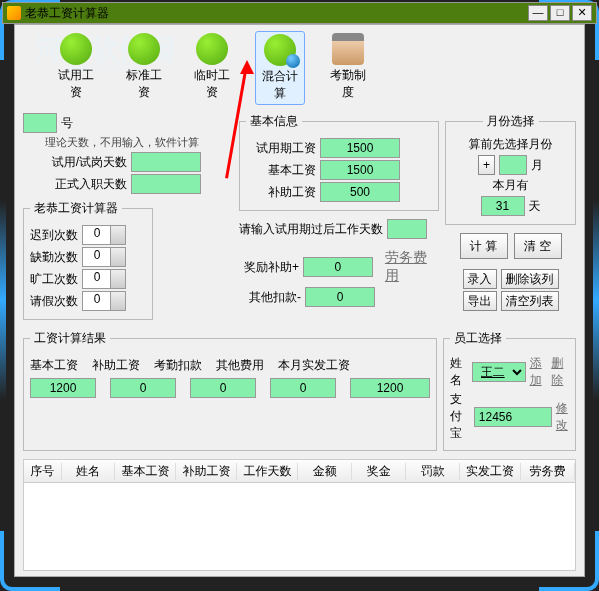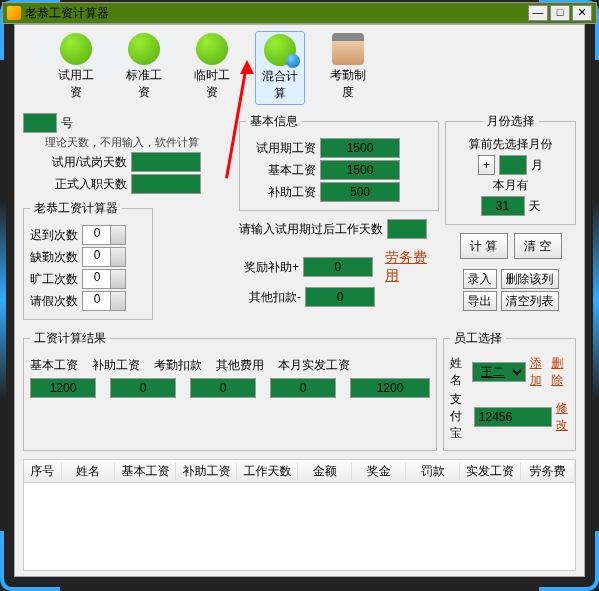--- a/index.html
+++ b/index.html
@@ -30,41 +30,41 @@
 .tool-btn.active { border: 1px solid #7af; background: #e0f0ff; border-radius: 3px; }
 .tool-icon { width: 32px; height: 32px; margin: 0 auto 2px; border-radius: 50%; position: relative; }
 .tool-icon.g { background: radial-gradient(circle at 35% 30%, #9e3, #5a1); }
 .tool-icon.b::after { content: ""; position: absolute; right: -4px; bottom: -2px; width: 14px; height: 14px; border-radius: 50%; background: radial-gradient(circle at 35% 30%, #7cf, #06a); }
 .tool-icon.clip { background: linear-gradient(#eca,#c96); border-radius: 4px; border-top: 8px solid #888; }
 .tool-label { font-size: 12px; }
 
 .main-area { padding: 4px 8px; position: relative; z-index: 2; }
 .row { display: flex; align-items: center; margin: 2px 0; gap: 4px; }
 .lbl { text-align: right; white-space: nowrap; }
-input.txt, .txt { border: 1px solid #999; background: #15803d; height: 20px; padding: 0 4px; font-size: 12px; text-align: center; }
+input.txt, .txt { border: 1px solid #999; background: #86efac; height: 20px; padding: 0 4px; font-size: 12px; text-align: center; }
 .btn { border: 1px solid #888; background: linear-gradient(#fff,#e4e4e4); height: 22px; padding: 0 6px; font-size: 12px; cursor: pointer; }
 .btn.sm { height: 20px; padding: 0 4px; }
 .num-spin { width: 44px; border: 1px solid #999; background: #fff; height: 20px; text-align: center; position: relative; padding-right: 14px; }
 .num-spin::after { content: ""; position: absolute; right: 0; top: 0; bottom: 0; width: 14px; background: linear-gradient(#eee,#ccc); border-left: 1px solid #999; }
 
 .group { border: 1px solid #bbb; padding: 6px; margin: 2px 0; position: relative; }
 
 .top-grid { display: flex; gap: 6px; }
 .col1 { width: 210px; }
 .col2 { width: 200px; }
 .col3 { flex: 1; }
 
 fieldset { border: 1px solid #bbb; padding: 4px 6px; }
 legend { font-size: 12px; padding: 0 4px; }
 
 .arrow { position: absolute; top: 40px; left: 230px; z-index: 5; pointer-events: none; }
 .arrow-line { width: 3px; height: 115px; background: red; transform: rotate(10deg); transform-origin: top; }
 .arrow-head { width: 0; height: 0; border: 7px solid transparent; border-bottom: 14px solid red; position: absolute; top: -12px; left: -5px; }
 
-.link-lbl { color: #c2410c; text-decoration: underline; cursor: pointer; }
+.link-lbl { color: #737373; text-decoration: underline; cursor: pointer; }
 
 .results-row { display: flex; gap: 14px; margin: 4px 0; }
 .results-row .rcol { text-align: center; }
 .results-row input { width: 66px; }
 
 .table-head { display: flex; background: linear-gradient(#fdfdfd,#ececec); border: 1px solid #ccc; height: 24px; align-items: center; font-size: 12px; margin-top: 6px; }
 .table-head div { padding: 0 6px; border-right: 1px solid #ddd; text-align: center; flex: 1; white-space: nowrap; }
 .table-head div:first-child { flex: 0.6; }
 .table-body { height: 88px; background: #fff; border: 1px solid #ccc; border-top: none; }
 

